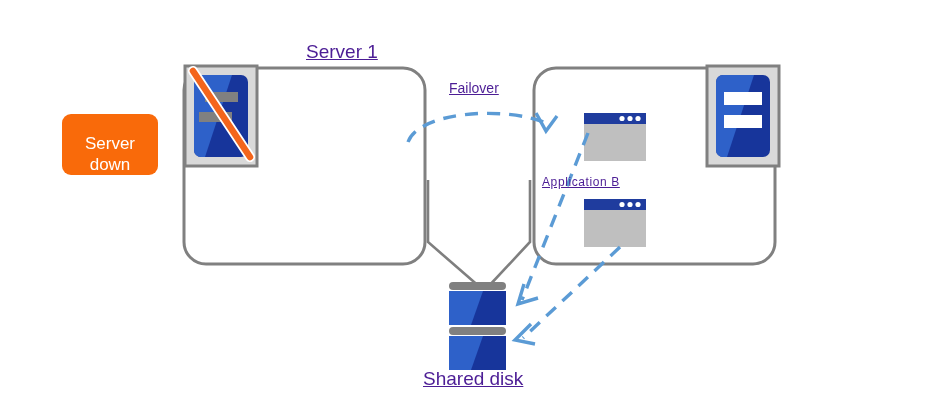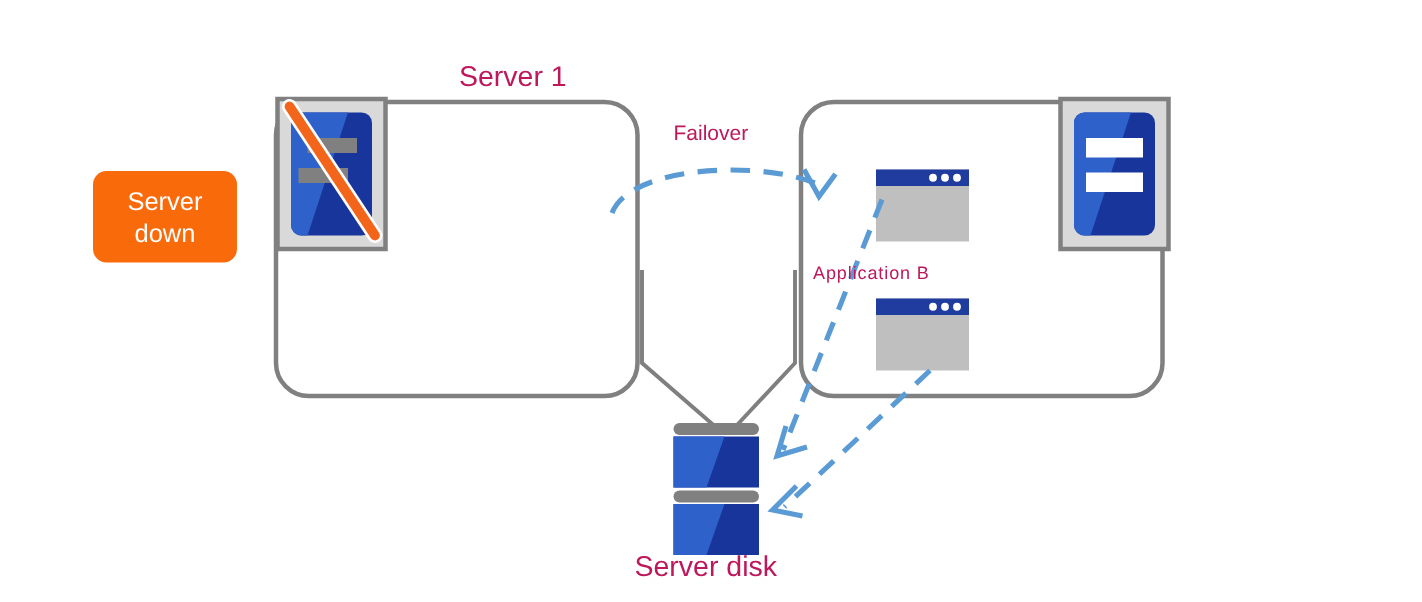--- a/index.html
+++ b/index.html
@@ -20,22 +20,23 @@
   #vector-layer {
     position: absolute;
     left: 0;
     top: 0;
     width: 948px;
     height: 401px;
   }
   .txt {
     position: absolute;
     white-space: nowrap;
-    color: #be185d;
+    color: #4c1d95;
     font-family: "Liberation Sans", sans-serif;
+    text-decoration: underline;
   }
   #server1-title {
     left: 306px;
     top: 41px;
     font-size: 19px;
   }
   #server2-title {
     left: 578px;
     top: 41px;
     font-size: 19px;
@@ -71,21 +72,21 @@
     height: 61px;
     border-radius: 9px;
     background: #F96A0A;
     color: #ffffff;
     font-size: 17px;
     line-height: 21px;
     text-align: center;
     display: flex;
     flex-direction: column;
     align-items: center;
-    justify-content: center;
+    justify-content: flex-end;
     font-family: "Liberation Sans", sans-serif;
   }
 </style>
 </head>
 <body>
 
 <div id="canvas">
 
   <svg id="vector-layer" viewBox="0 0 948 401">
 
@@ -165,20 +166,20 @@
   </svg>
 
   <div class="txt" id="server1-title">Server 1</div>
 
 
   <div class="txt" id="failover-label">Failover</div>
 
 
   <div class="txt" id="appB-label">Application  B</div>
 
-  <div class="txt" id="shared-disk-label">Server disk</div>
+  <div class="txt" id="shared-disk-label">Shared disk</div>
 
   <div id="server-down-badge">
     <span>Server</span>
     <span>down</span>
   </div>
 
 </div>
 
 </body></html>

